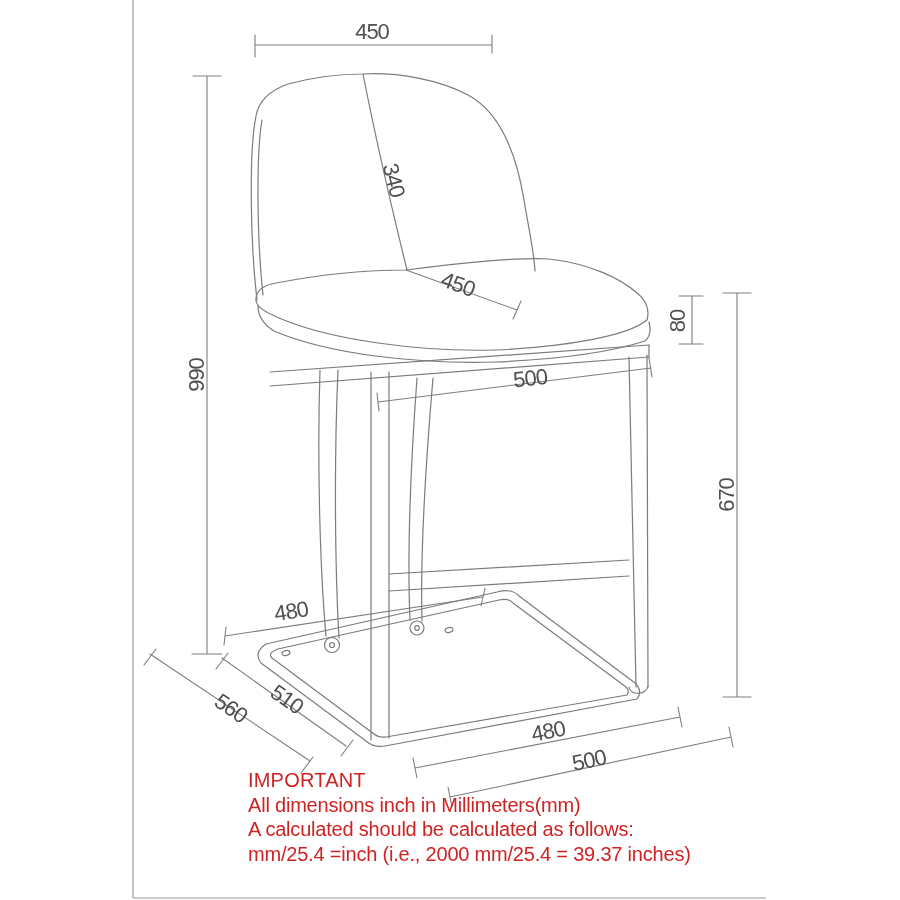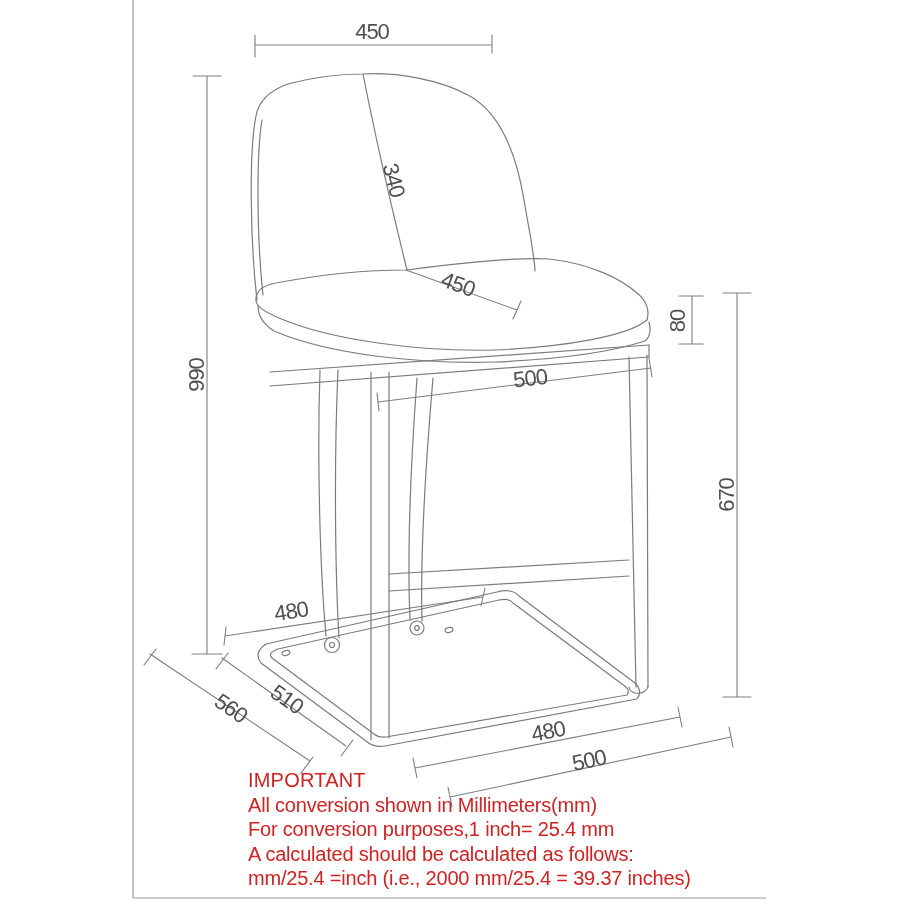--- a/index.html
+++ b/index.html
@@ -124,18 +124,17 @@
       <text class="dimtext" x="291" y="611" dy="0.35em" transform="rotate(-9 291 611)">480</text>
       <text class="dimtext" x="287" y="699" dy="0.35em" transform="rotate(35 287 699)">510</text>
       <text class="dimtext" x="231" y="708" dy="0.35em" transform="rotate(35 231 708)">560</text>
       <text class="dimtext" x="548" y="731" dy="0.35em" transform="rotate(-11 548 731)">480</text>
       <text class="dimtext" x="589" y="760" dy="0.35em" transform="rotate(-12 589 760)">500</text>
     </g>
   </svg>
 
   <div id="important-note">
     <div class="note-title">IMPORTANT</div>
-    <div class="note-line">All conversion shown in Millimeters(mm)</div>
-    <div class="note-line">For conversion purposes,1 inch= 25.4 mm</div>
+    <div class="note-line">All dimensions inch in Millimeters(mm)</div>
     <div class="note-line">A calculated should be calculated as follows:</div>
     <div class="note-line">mm/25.4 =inch (i.e., 2000 mm/25.4 = 39.37 inches)</div>
   </div>
 </div>
 
 </body></html>

